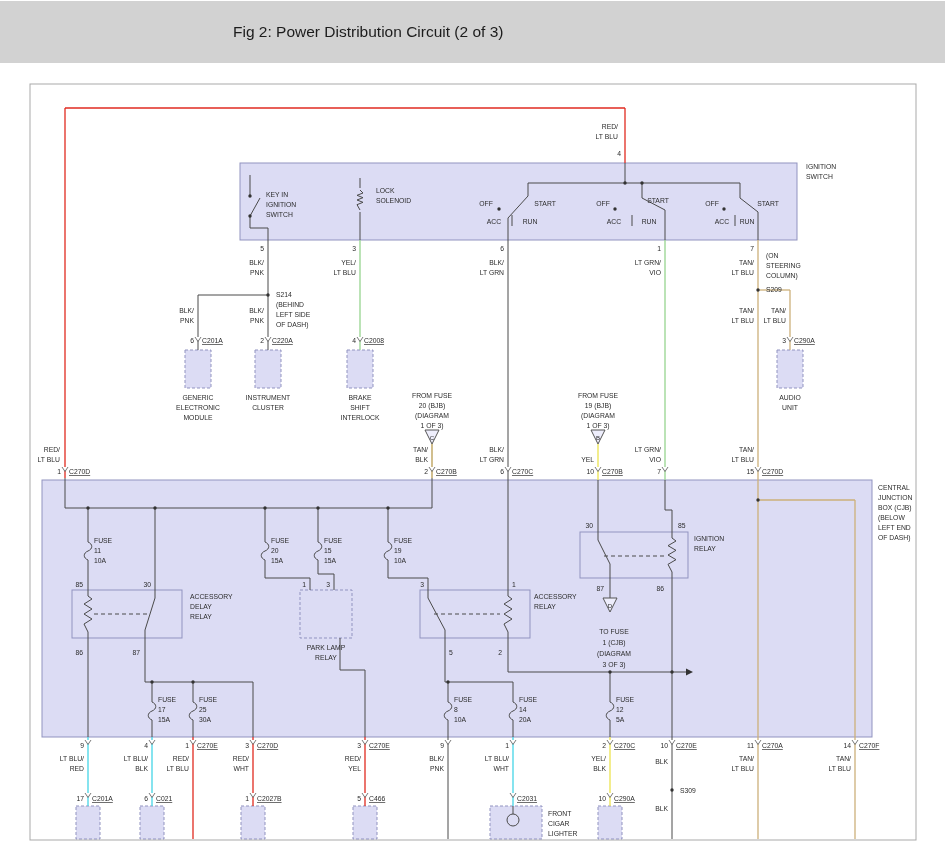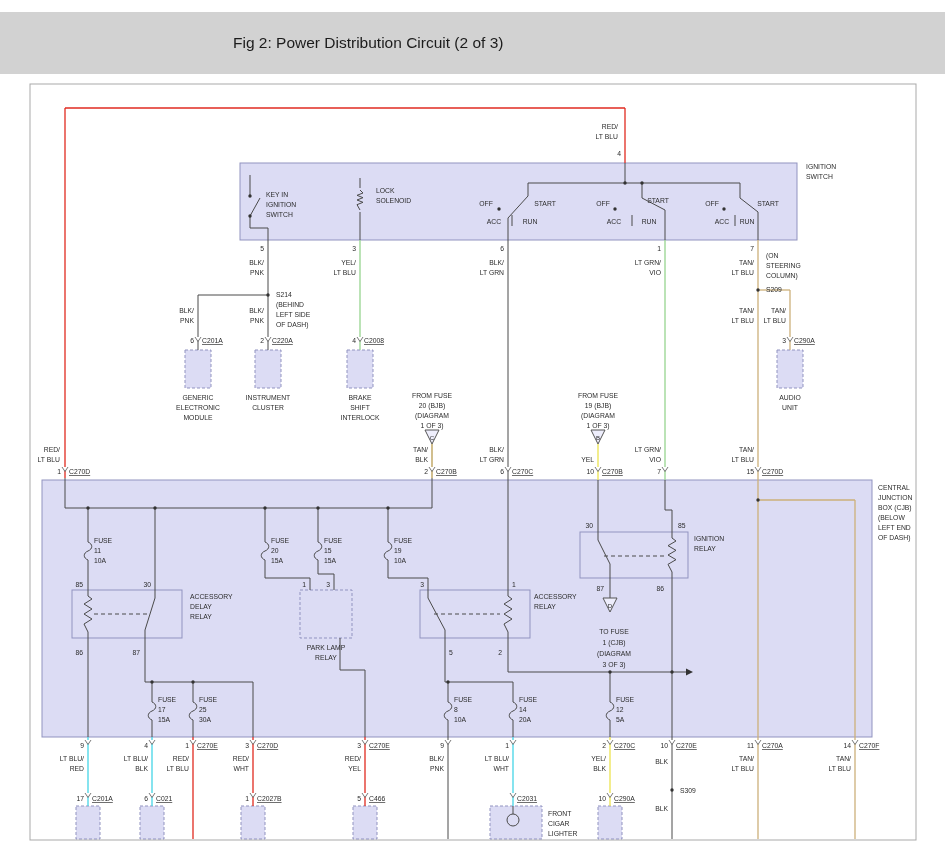--- a/index.html
+++ b/index.html
@@ -1,18 +1,18 @@
 <!DOCTYPE html>
 <html><head>
 <meta charset="utf-8">
 <style>
   html,body{margin:0;padding:0;}
   body{width:945px;height:841px;position:relative;background:#ffffff;overflow:hidden;
        font-family:"Liberation Sans",sans-serif;}
-  .header{position:absolute;top:12px;left:0;width:945px;height:62px;background:#d2d2d2;
+  .header{position:absolute;top:1px;left:0;width:945px;height:62px;background:#d2d2d2;
           display:flex;align-items:center;z-index:2;}
   .header span{margin-left:233px;font-size:15.5px;color:#1c1c1c;}
   svg{position:absolute;top:0;left:0;z-index:1;}
   svg text{font-family:"Liberation Sans",sans-serif;}
 </style>
 </head>
 <body>
 
 <div class="header">
   <span>Fig 2: Power Distribution Circuit (2 of 3)</span>

